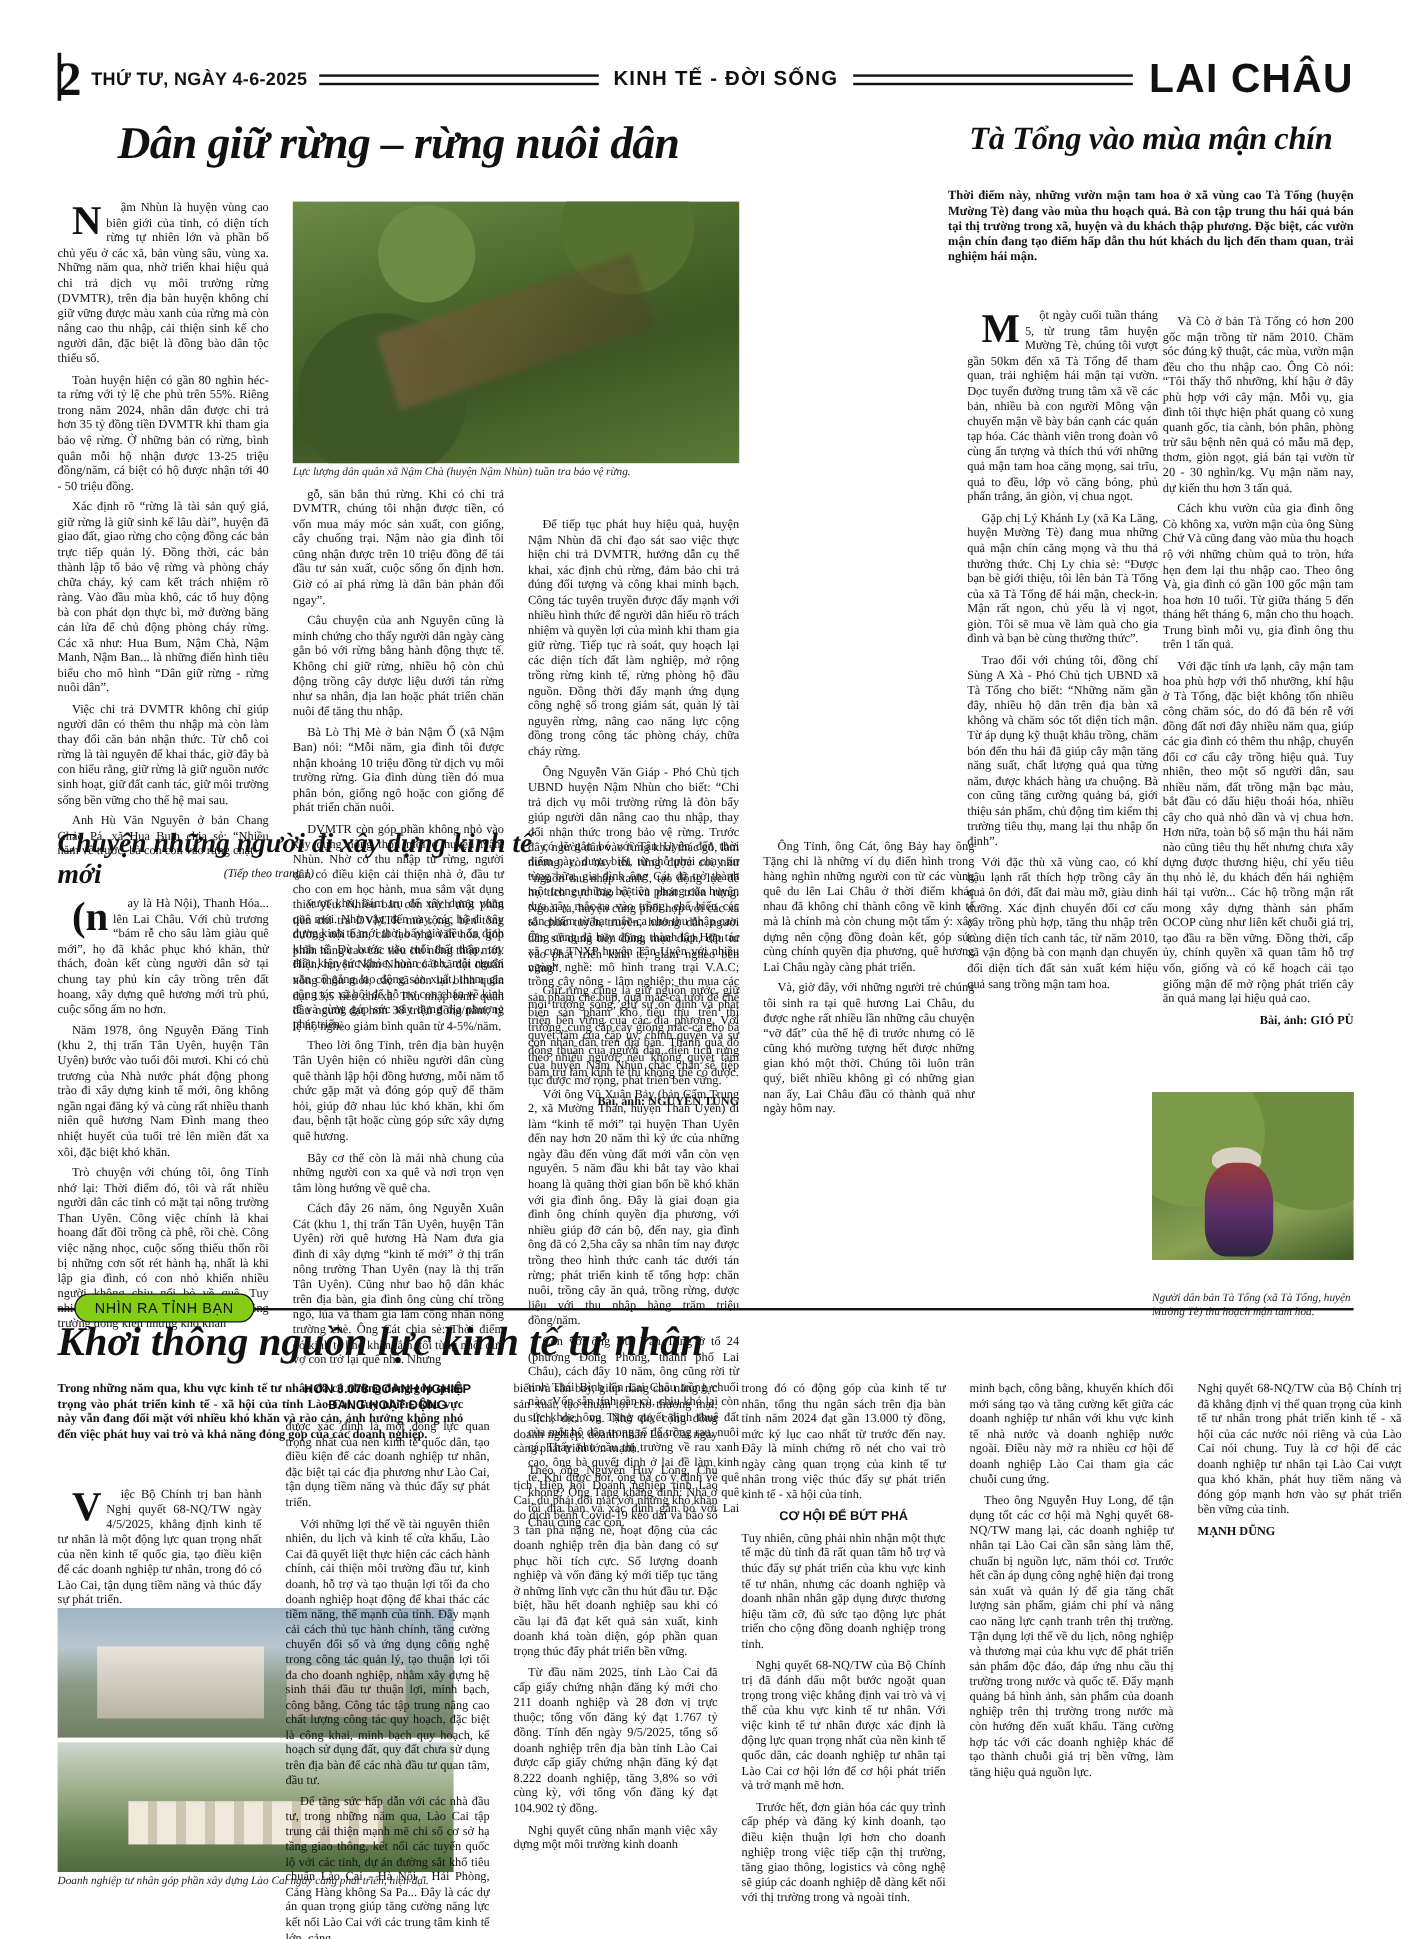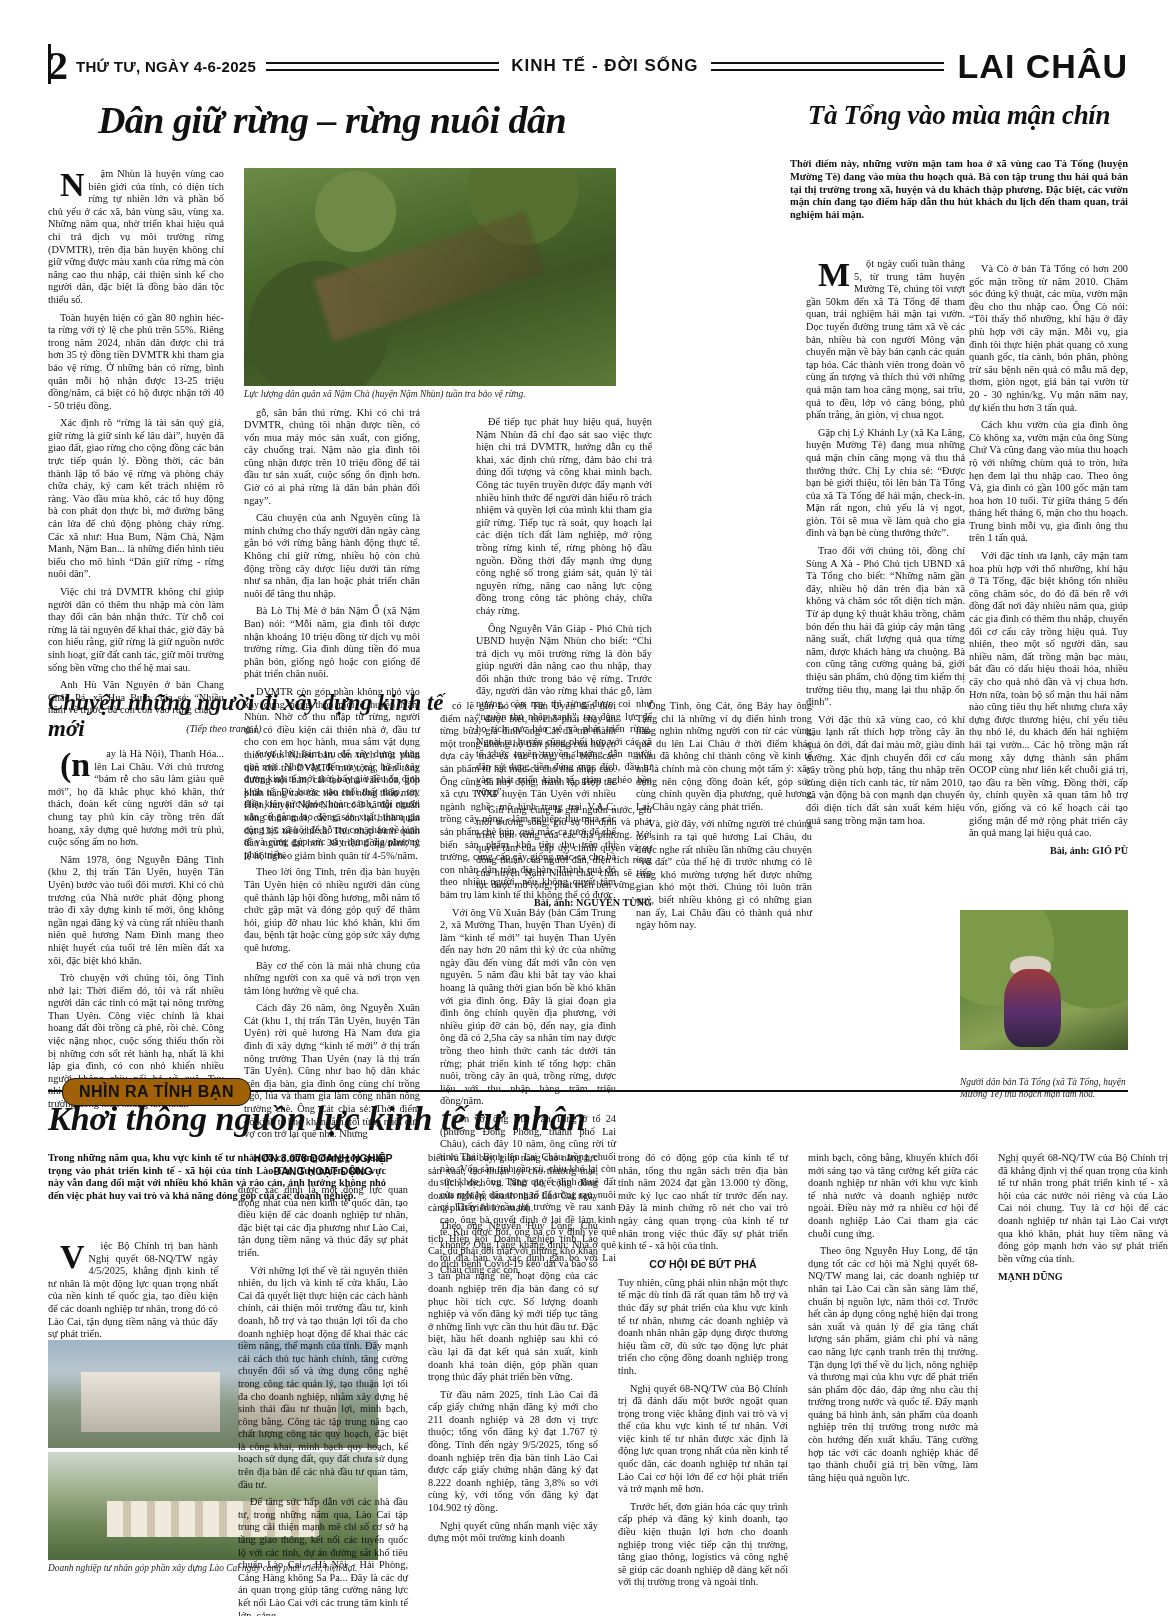--- a/index.html
+++ b/index.html
@@ -69,21 +69,21 @@
     position:absolute;left:48px;top:98px;width:568px;
     font-size:38px;font-weight:bold;font-style:italic;
     text-align:center;letter-spacing:-0.5px;
     font-family:"Liberation Serif",serif;
   }
   .art1-cols{
     position:absolute;left:48px;top:168px;width:568px;height:520px;
   }
   .c1{position:absolute;left:0;top:0;width:176px;}
   .c2{position:absolute;left:196px;top:0;width:176px;}
-  .c3{position:absolute;left:392px;top:0;width:176px;margin-left:36px;}
+  .c3{position:absolute;left:392px;top:16px;width:176px;}
 
   .photo{
     background:#5d6b4a;position:relative;overflow:hidden;
     border:0;
   }
   .photo.forest{
     background:
       radial-gradient(circle at 30% 20%, #6f8a45 0 40px, transparent 41px),
       radial-gradient(circle at 75% 10%, #55702f 0 55px, transparent 56px),
       radial-gradient(circle at 20% 75%, #3f5727 0 70px, transparent 71px),
@@ -150,22 +150,22 @@
   }
   .art3-sub{
     position:absolute;left:48px;top:723px;width:400px;
     font-size:10px;font-style:italic;text-align:center;width:352px;
   }
 
   
   .section-tag{
     position:absolute;left:62px;top:1078px;
     border:1.5px solid #111;border-radius:13px;padding:4px 16px;
-    font-family:"Liberation Sans",sans-serif;font-size:16px;font-weight:bold;
-    letter-spacing:.5px;background:#a16207;
+    font-family:"Liberation Sans",sans-serif;font-size:12px;font-weight:normal;
+    letter-spacing:.5px;background:#84cc16;
   }
   .bottom-rule{position:absolute;left:48px;top:1090px;width:1080px;height:2px;background:#111;}
   .art4-title{
     position:absolute;left:48px;top:1100px;width:560px;
     font-size:34px;font-weight:bold;font-style:italic;
     font-family:"Liberation Serif",serif;
   }
   .art4-lead{
     position:absolute;left:48px;top:1152px;width:338px;
     font-size:10.3px;line-height:12.6px;font-weight:bold;text-align:justify;

